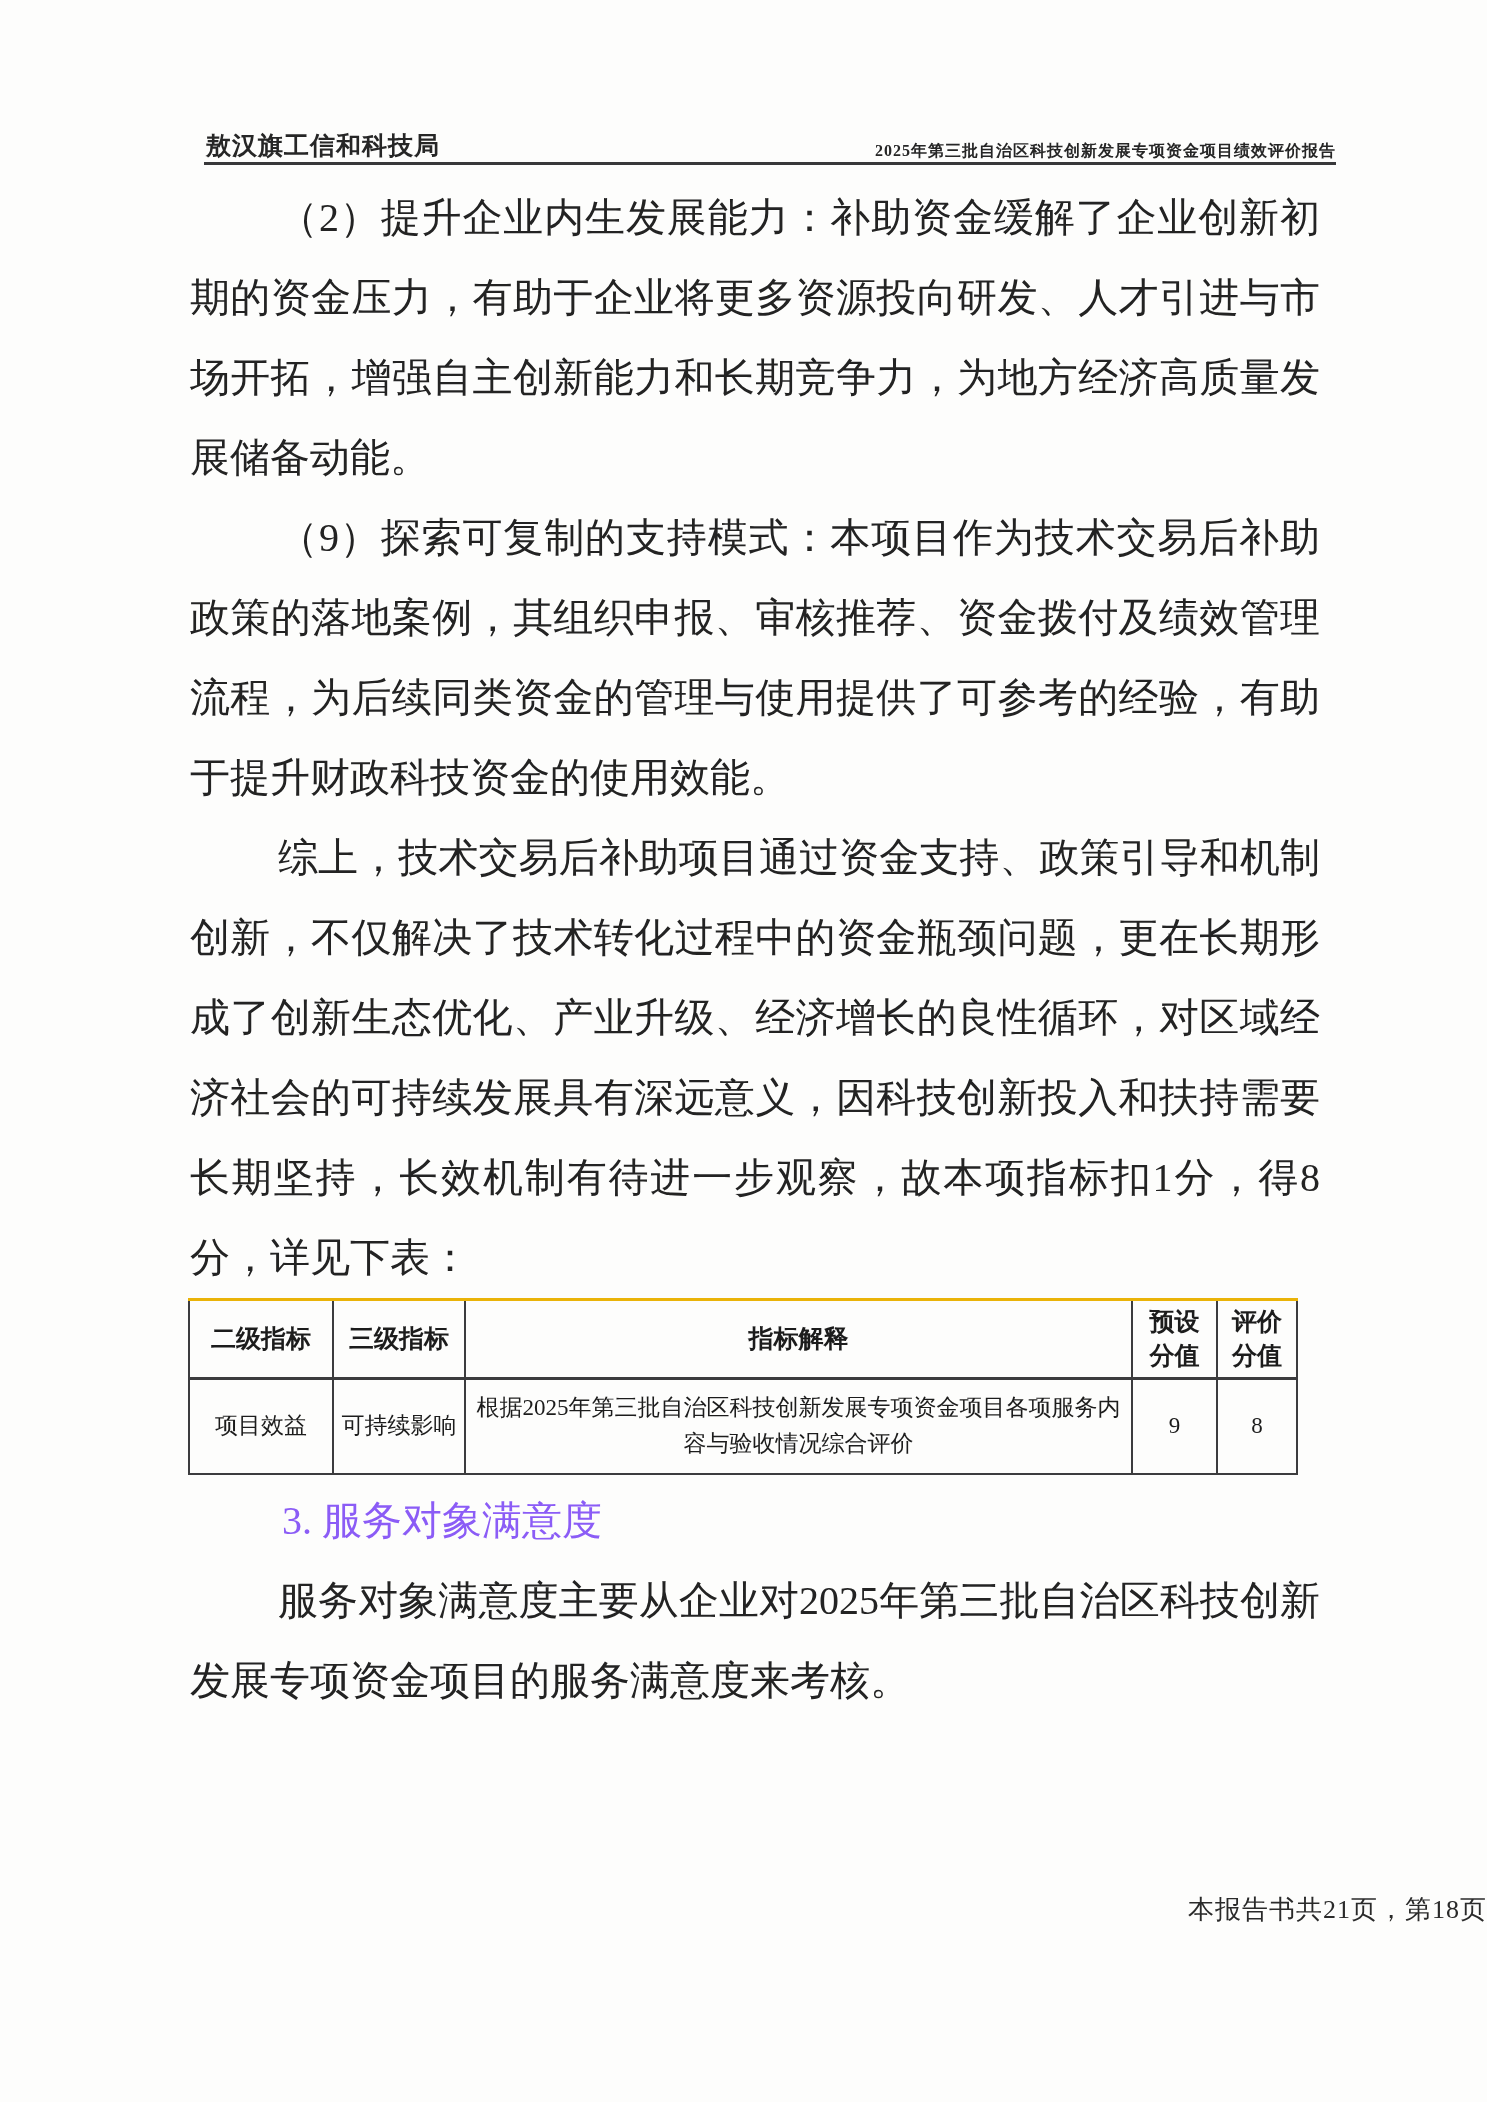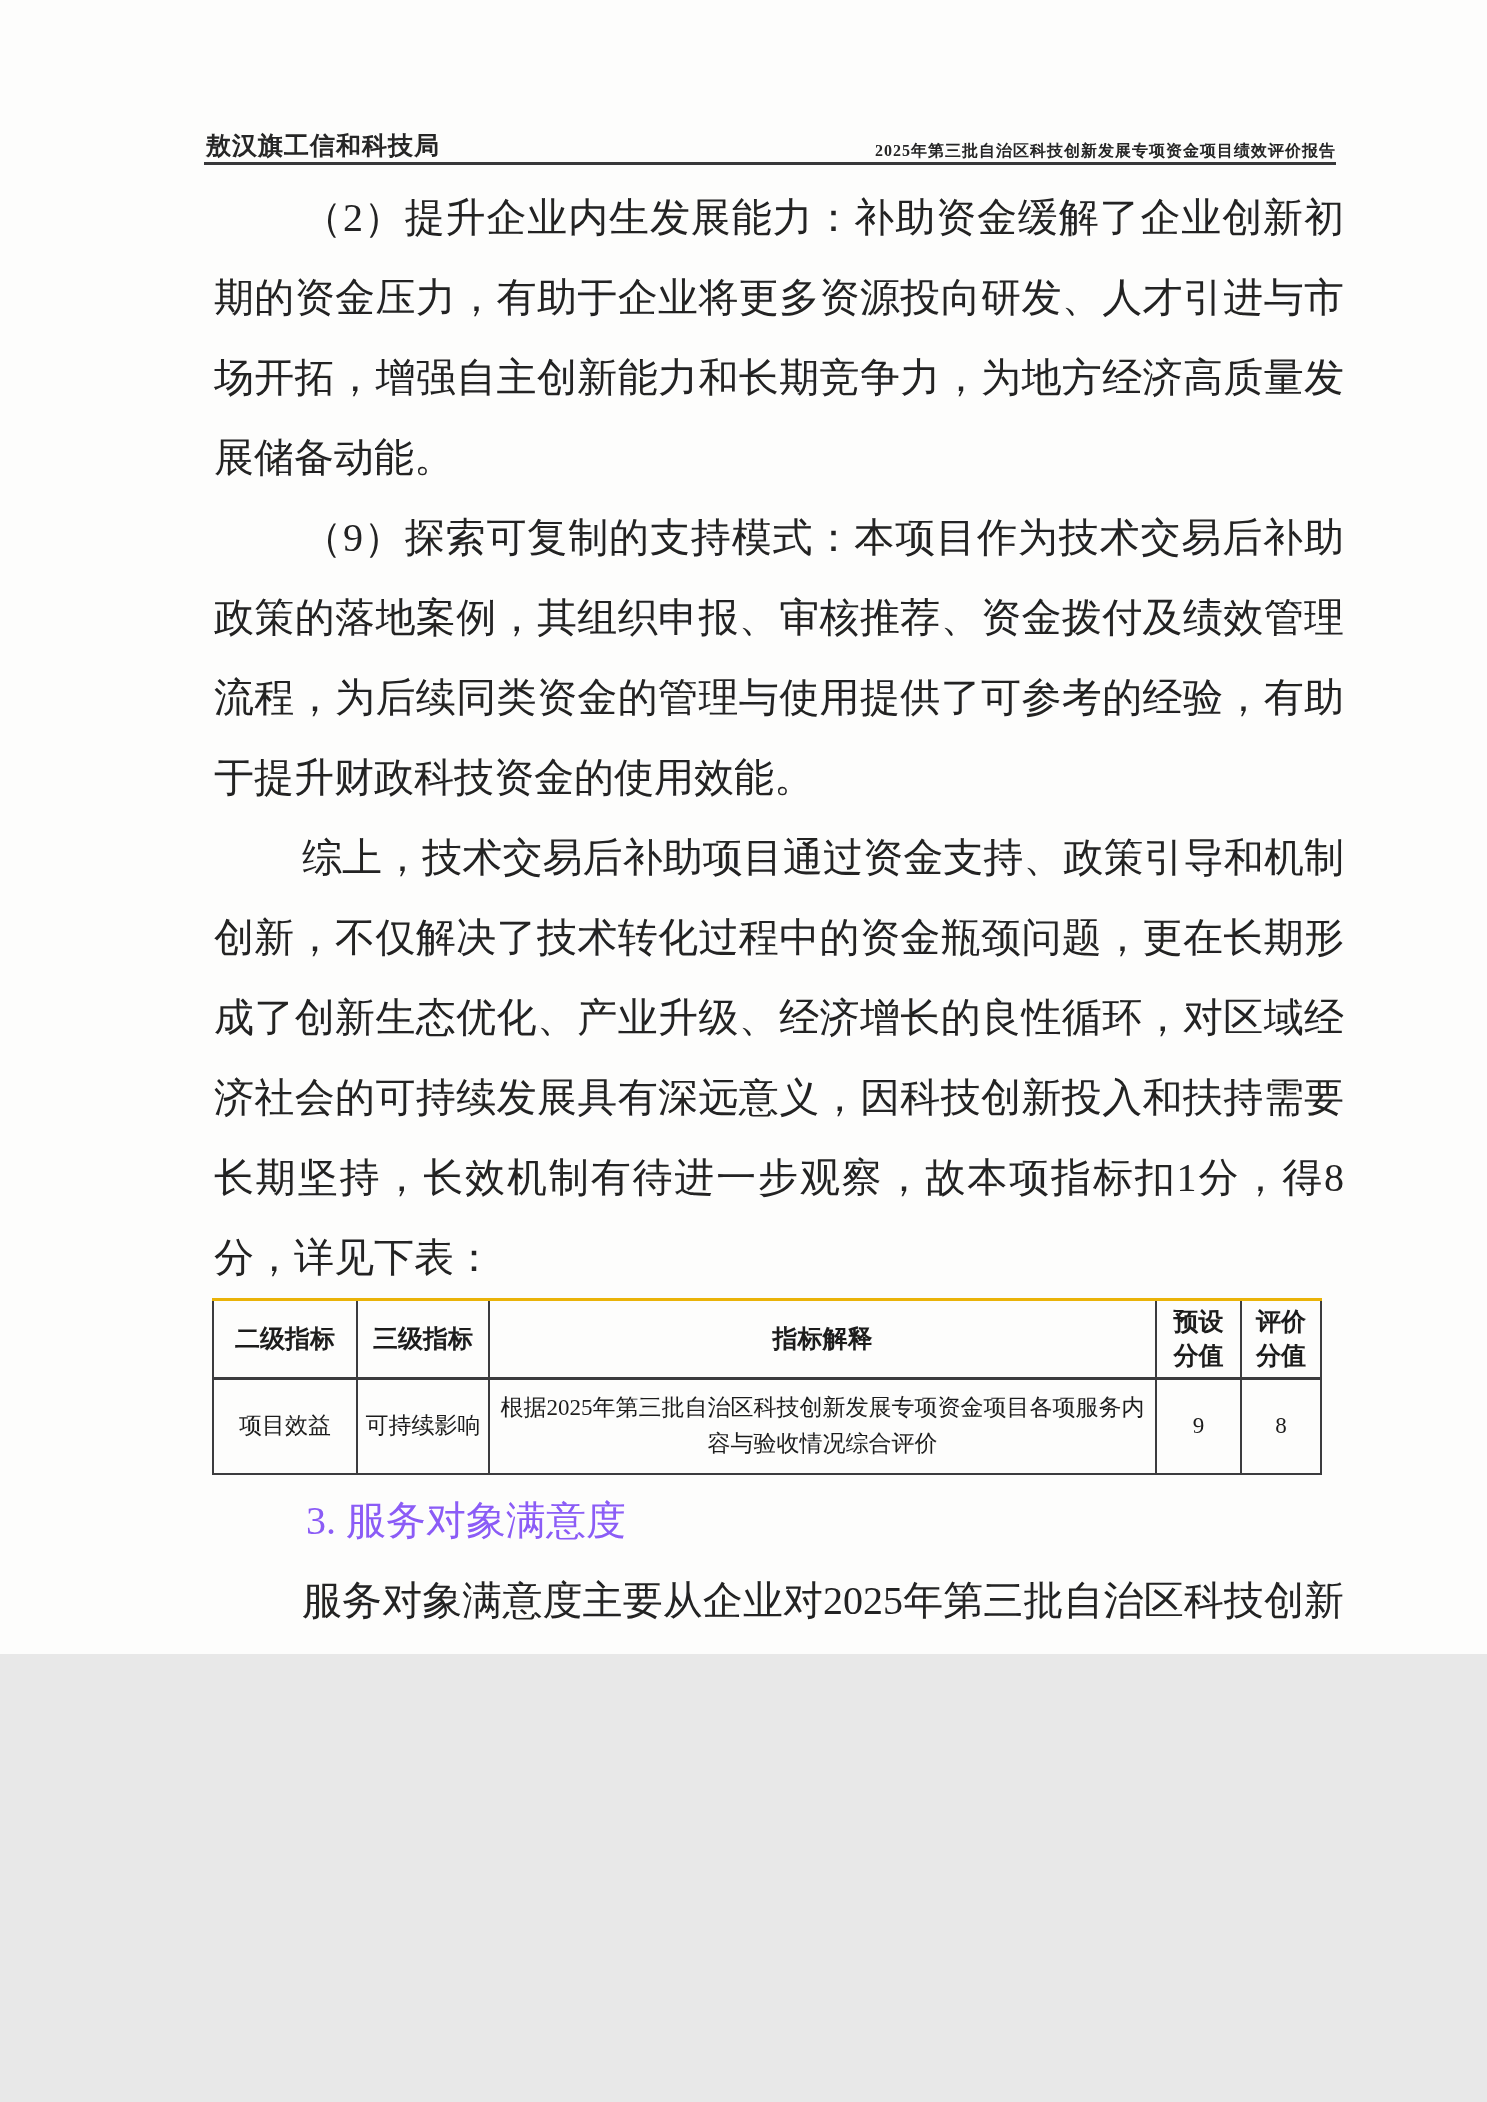--- a/index.html
+++ b/index.html
@@ -1,18 +1,18 @@
 <!DOCTYPE html>
 <html><head>
 <meta charset="utf-8">
 <style>
   html,body{margin:0;padding:0;background:#e8e8e8;}
   .page{
     position:relative;
-    width:1487px;height:1654px;
+    width:1487px;height:2102px;
     margin:0 auto;
     background:#fdfdfc;
     font-family:"Liberation Serif","DejaVu Serif",serif;
     color:#1e1e1e;
     overflow:hidden;
   }
   
   .page-header{
     position:absolute;left:206px;top:128px;width:1130px;height:34px;
     display:flex;justify-content:space-between;align-items:flex-end;
@@ -24,21 +24,21 @@
   .hdr-right{
     font-size:16px;font-weight:bold;letter-spacing:1px;color:#262626;
     white-space:nowrap;
   }
   .hdr-rule{
     position:absolute;left:204px;top:162px;width:1132px;height:3px;
     background:#38383a;
   }
   
   .content{
-    position:absolute;left:214px;top:178px;width:1130px;
+    position:absolute;left:190px;top:178px;width:1130px;
   }
   .para{
     margin:0;
     font-size:40px;line-height:80px;letter-spacing:0;
     text-indent:88px;
     text-align:justify;text-align-last:left;
     line-break:strict;
     color:#232323;
   }
   

